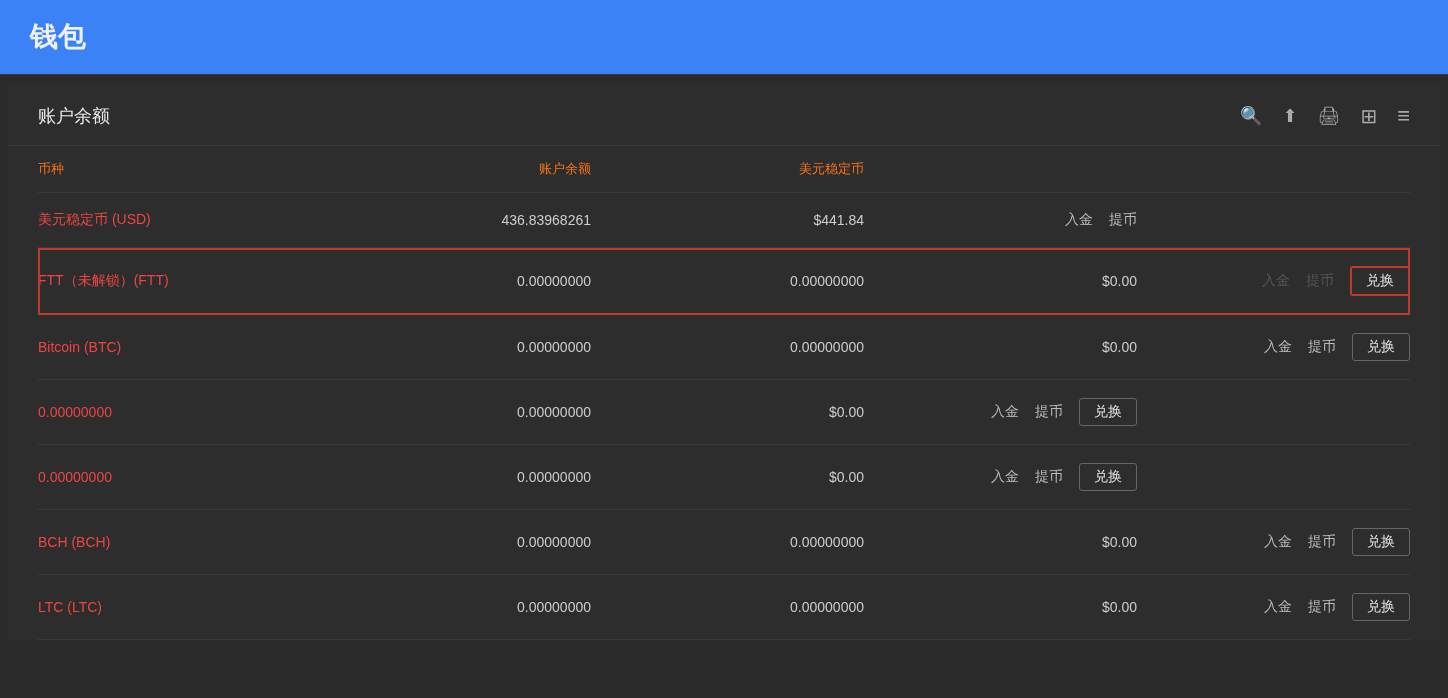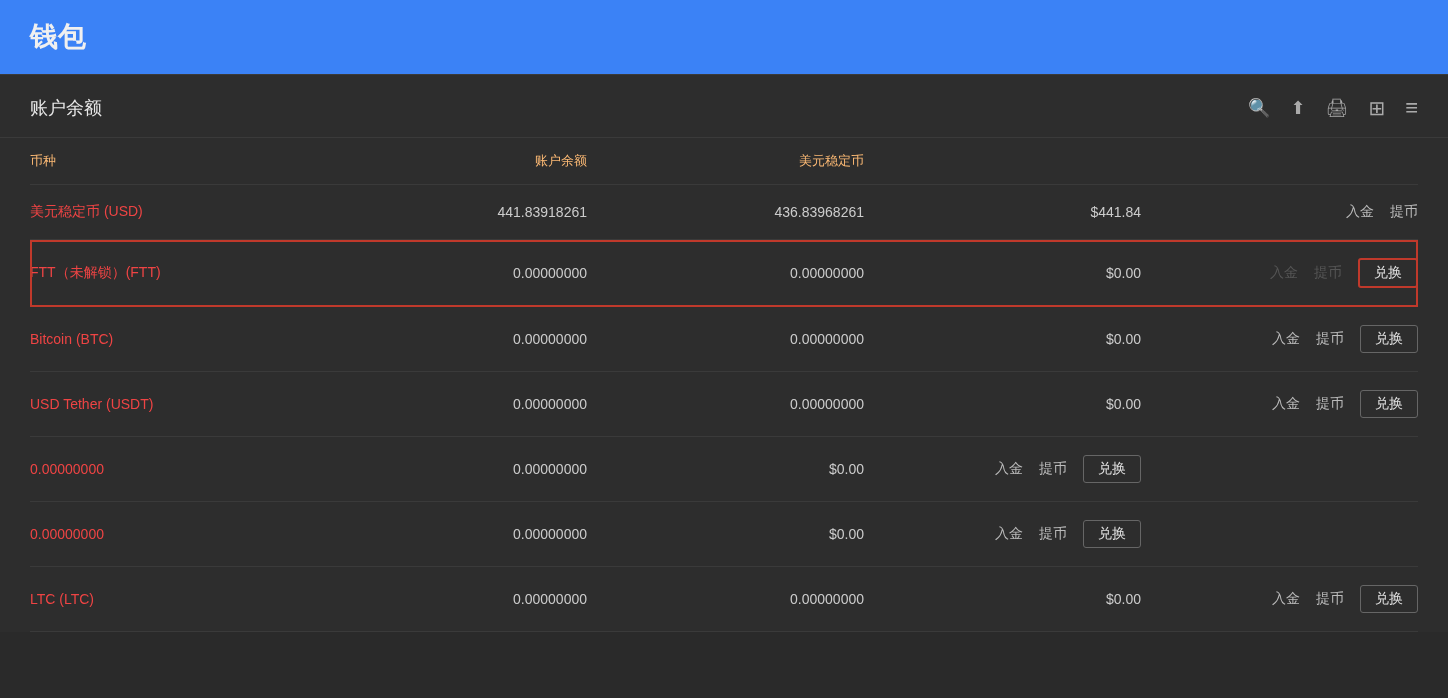--- a/index.html
+++ b/index.html
@@ -23,21 +23,21 @@
     }
 
     .page-title {
       font-size: 28px;
       font-weight: 600;
       color: #f0f0f0;
     }
 
     .main-content {
       background-color: #2d2d2d;
-      margin: 0;
+      margin: 8px;
       padding: 0;
     }
 
     .section-header {
       display: flex;
       align-items: center;
       justify-content: space-between;
       padding: 20px 30px 16px 30px;
       border-bottom: 1px solid #3a3a3a;
     }
@@ -62,21 +62,21 @@
 
     .table-container {
       padding: 0 30px;
     }
 
     .table-header-row {
       display: grid;
       grid-template-columns: 280px 1fr 1fr 1fr 1fr;
       padding: 14px 0;
       border-bottom: 1px solid #3a3a3a;
-      color: #fdba74;
+      color: #f97316;
       font-size: 13px;
     }
 
     .table-header-row .col {
       text-align: right;
     }
 
     .table-header-row .col:first-child {
       text-align: left;
     }
@@ -169,21 +169,20 @@
     <div class="table-header-row">
       <div class="col">币种</div>
       <div class="col">账户余额</div>
       <div class="col">美元稳定币</div>
       <div class="col"></div>
     </div>
 
     <div id="table-rows">
     <div class="table-row">
           <div class="col">美元稳定币 (USD)</div>
-          <div class="col">441.83918261</div>
           <div class="col">436.83968261</div>
           <div class="col">$441.84</div>
           <div class="col actions-col">
             <button class="action-btn deposit">入金</button>
             <button class="action-btn withdraw">提币</button>
           </div>
         </div>
         <div class="table-row highlighted">
           <div class="col">FTT（未解锁）(FTT)</div>
           <div class="col">0.00000000</div>
@@ -200,41 +199,41 @@
           <div class="col">0.00000000</div>
           <div class="col">0.00000000</div>
           <div class="col">$0.00</div>
           <div class="col actions-col">
             <button class="action-btn deposit">入金</button>
             <button class="action-btn withdraw">提币</button>
             <button class="action-btn convert">兑换</button>
           </div>
         </div>
         <div class="table-row">
-          <div class="col">USD Tether (USDT)</div>
-          <div class="col">0.00000000</div>
-          <div class="col">0.00000000</div>
-          <div class="col">$0.00</div>
-          <div class="col actions-col">
-            <button class="action-btn deposit">入金</button>
-            <button class="action-btn withdraw">提币</button>
-            <button class="action-btn convert">兑换</button>
-          </div>
-        </div>
-        <div class="table-row">
-          <div class="col">0.00000000</div>
-          <div class="col">0.00000000</div>
-          <div class="col">$0.00</div>
-          <div class="col actions-col">
-            <button class="action-btn deposit">入金</button>
-            <button class="action-btn withdraw">提币</button>
-            <button class="action-btn convert">兑换</button>
-          </div>
-        </div>
-        <div class="table-row">
+          <div class="col">0.00000000</div>
+          <div class="col">0.00000000</div>
+          <div class="col">$0.00</div>
+          <div class="col actions-col">
+            <button class="action-btn deposit">入金</button>
+            <button class="action-btn withdraw">提币</button>
+            <button class="action-btn convert">兑换</button>
+          </div>
+        </div>
+        <div class="table-row">
+          <div class="col">0.00000000</div>
+          <div class="col">0.00000000</div>
+          <div class="col">$0.00</div>
+          <div class="col actions-col">
+            <button class="action-btn deposit">入金</button>
+            <button class="action-btn withdraw">提币</button>
+            <button class="action-btn convert">兑换</button>
+          </div>
+        </div>
+        <div class="table-row">
+          <div class="col">BCH (BCH)</div>
           <div class="col">0.00000000</div>
           <div class="col">0.00000000</div>
           <div class="col">$0.00</div>
           <div class="col actions-col">
             <button class="action-btn deposit">入金</button>
             <button class="action-btn withdraw">提币</button>
             <button class="action-btn convert">兑换</button>
           </div>
         </div>
         <div class="table-row">

